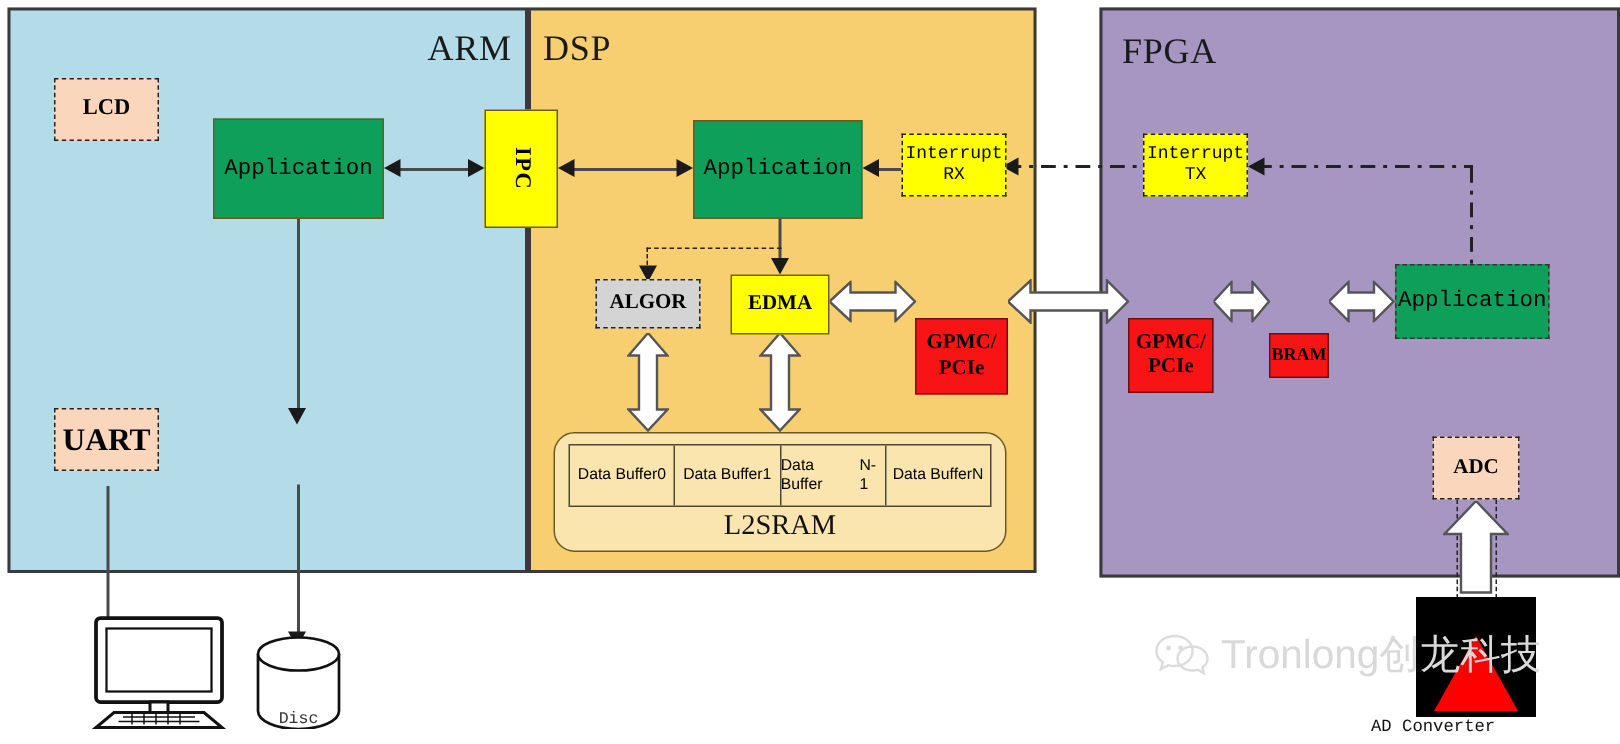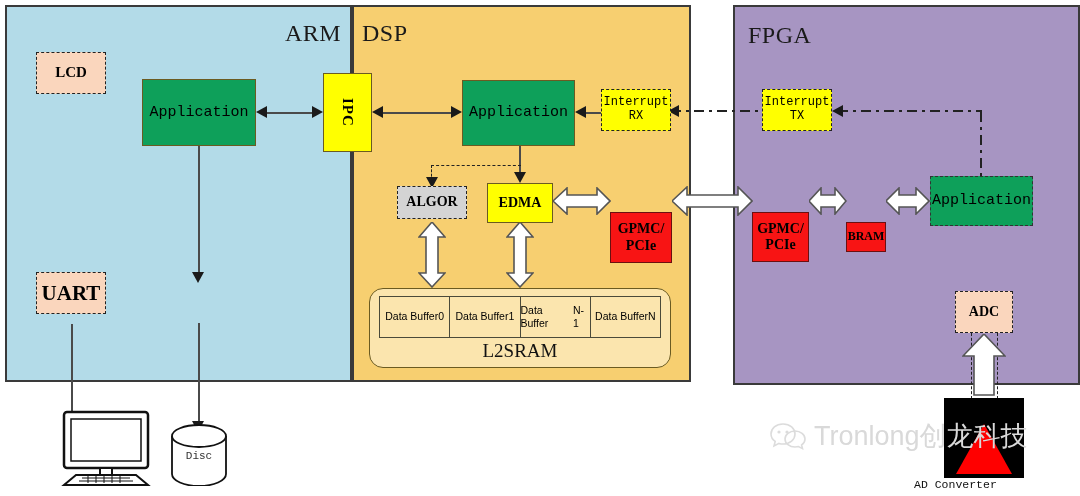--- a/index.html
+++ b/index.html
@@ -87,21 +87,21 @@
     background-image:linear-gradient(to bottom,#222 0 10px,transparent 10px 15px,#222 15px 18px,transparent 18px 23px);
     background-size:2px 23px;background-repeat:repeat-y;}
 
   
   .blockarrow{position:absolute;}
   .blockarrow svg{display:block;}
 
   
   #monitor{position:absolute;left:60px;top:410px;width:92px;height:76px;}
   #disc{position:absolute;left:170px;top:424px;width:58px;height:62px;}
-  #disc-label{position:absolute;left:170px;top:450px;width:58px;text-align:center;
+  #disc-label{position:absolute;left:170px;top:474px;width:58px;text-align:center;
               font-family:"Liberation Mono",monospace;font-size:11px;color:#333;}
   #adconv{position:absolute;left:944px;top:398px;width:80px;height:80px;background:#000;}
   #adconv .tri{position:absolute;left:12px;top:26px;width:0;height:0;
                border-left:28px solid transparent;border-right:28px solid transparent;border-bottom:50px solid #f00;}
   #adconv-label{position:absolute;left:914px;top:478px;width:140px;text-align:left;
                 font-family:"Liberation Mono",monospace;font-size:11.5px;color:#111;}
 
   
   #watermark{position:absolute;left:770px;top:418px;display:flex;align-items:center;gap:8px;
              font-family:"Liberation Sans",sans-serif;font-size:27px;color:#d9d9d9;white-space:nowrap;}

